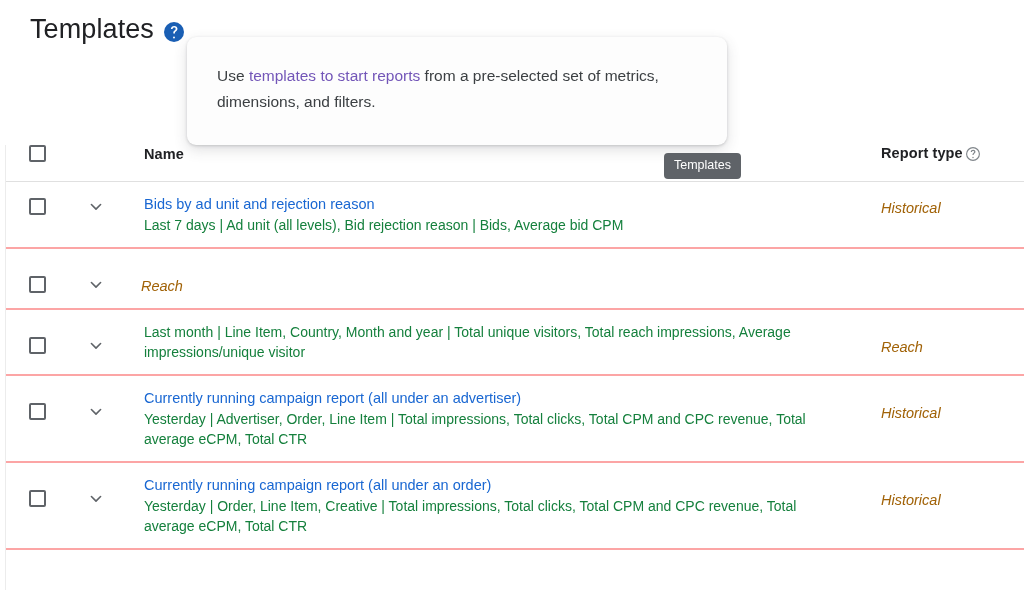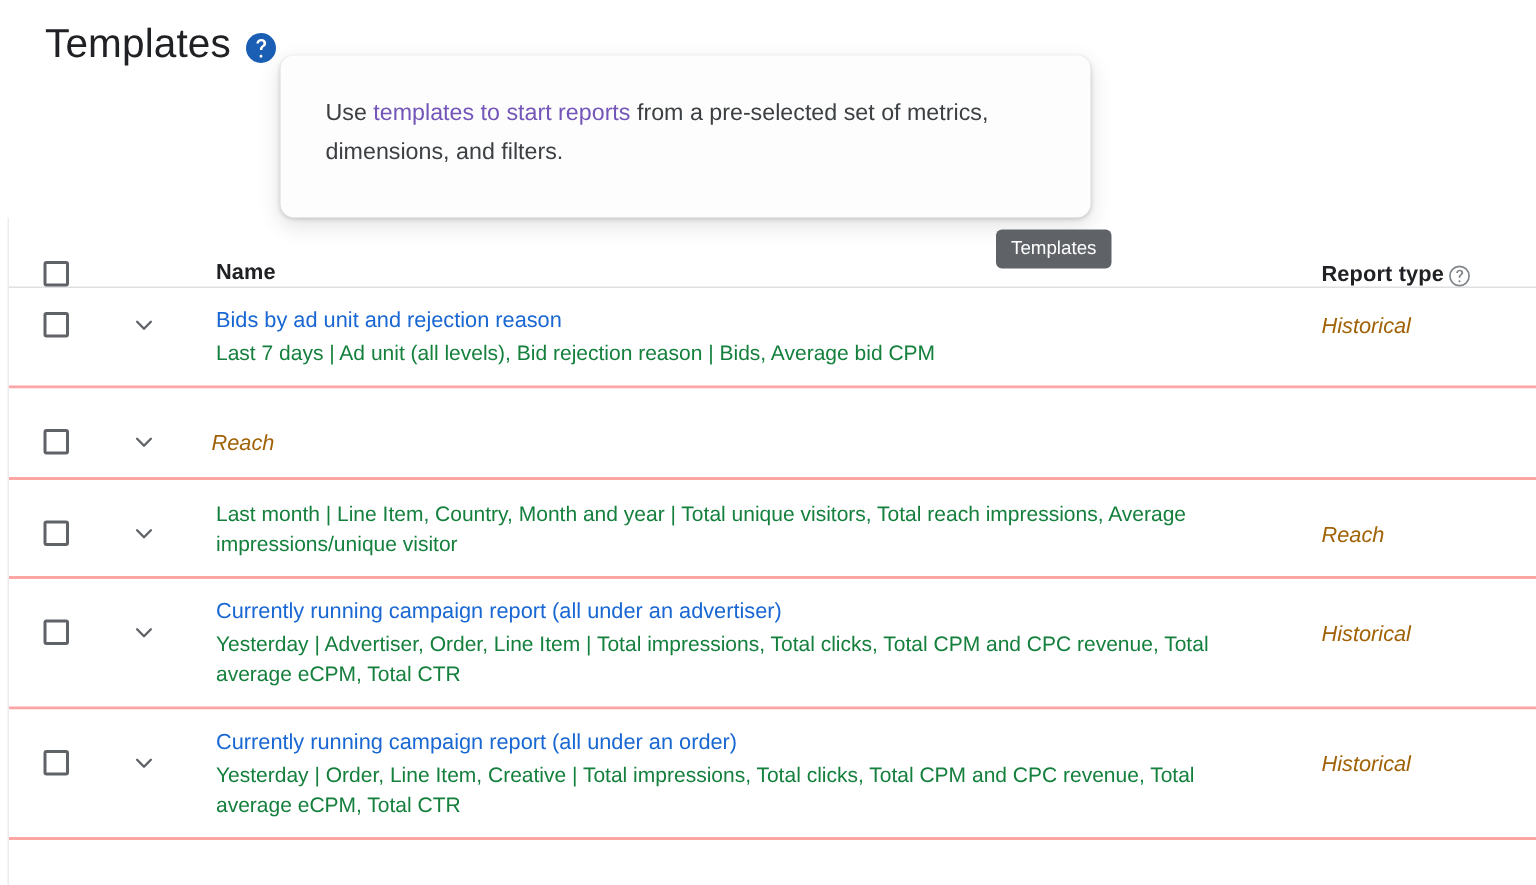--- a/index.html
+++ b/index.html
@@ -116,22 +116,22 @@
     box-sizing: border-box;
   }
   .row {
     display: flex;
     align-items: flex-start;
     border-bottom: 2px solid #fca5a5;
     box-sizing: border-box;
     background: #ffffff;
   }
   .header-row {
-    height: 47px;
-    align-items: flex-end;
+    height: 37px;
+    align-items: flex-start;
     border-bottom: 1px solid #e0e0e0;
   }
   .cell-check {
     width: 62px;
     flex: 0 0 62px;
     display: flex;
     justify-content: center;
     align-items: flex-start;
     padding-top: 16px;
     box-sizing: border-box;

